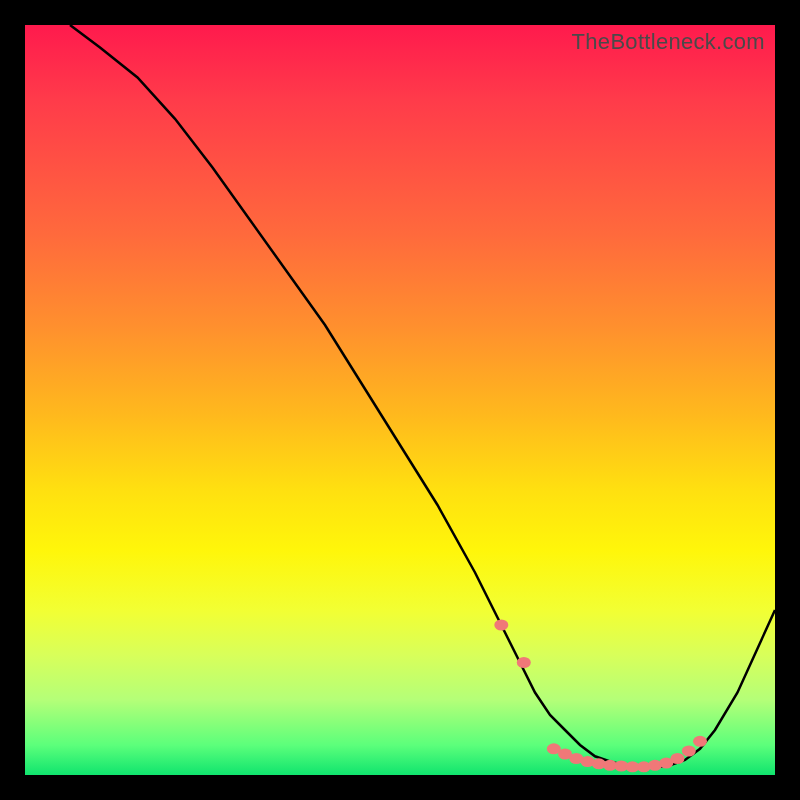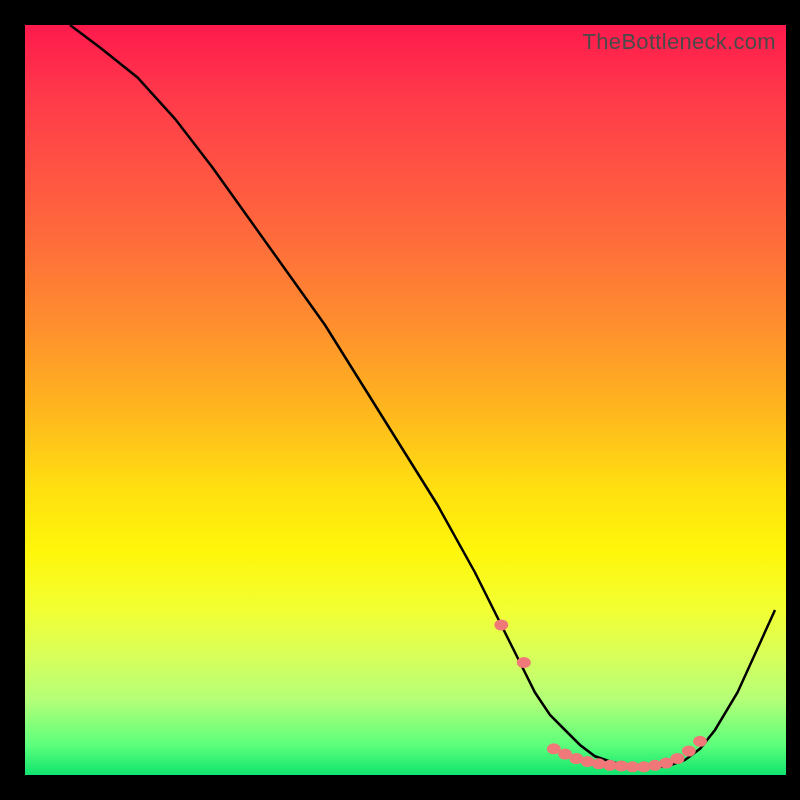--- a/index.html
+++ b/index.html
@@ -32,21 +32,20 @@
       #ff8f2e 40%,
       #ffb91d 52%,
       #ffe010 62%,
       #fff60a 70%,
       #f2ff33 78%,
       #d8ff5a 84%,
       #b4ff78 90%,
       #5cff7b 96%,
       #10e46e 100%
     );
-    padding-left: 11px;
   }
   .watermark {
     position: absolute;
     top: 4px;
     right: 10px;
     color: #4a4a4a;
     font-size: 22px;
     font-weight: 500;
     letter-spacing: 0.3px;
     user-select: none;

